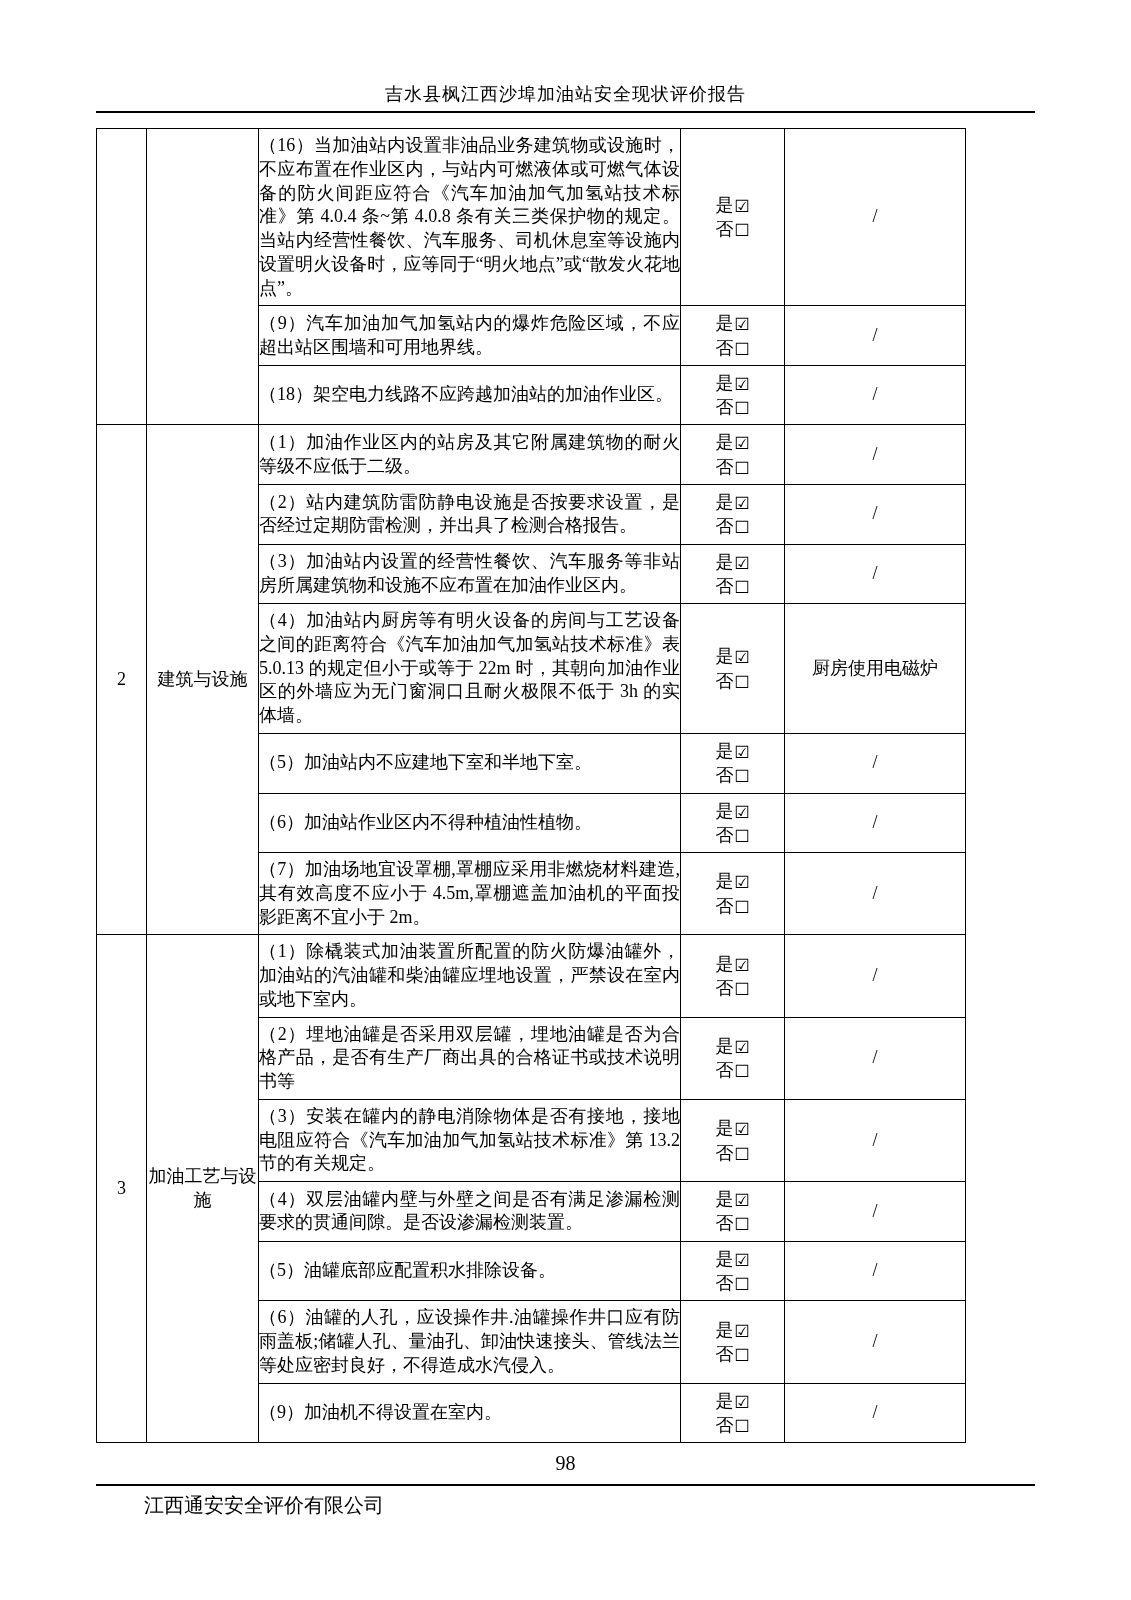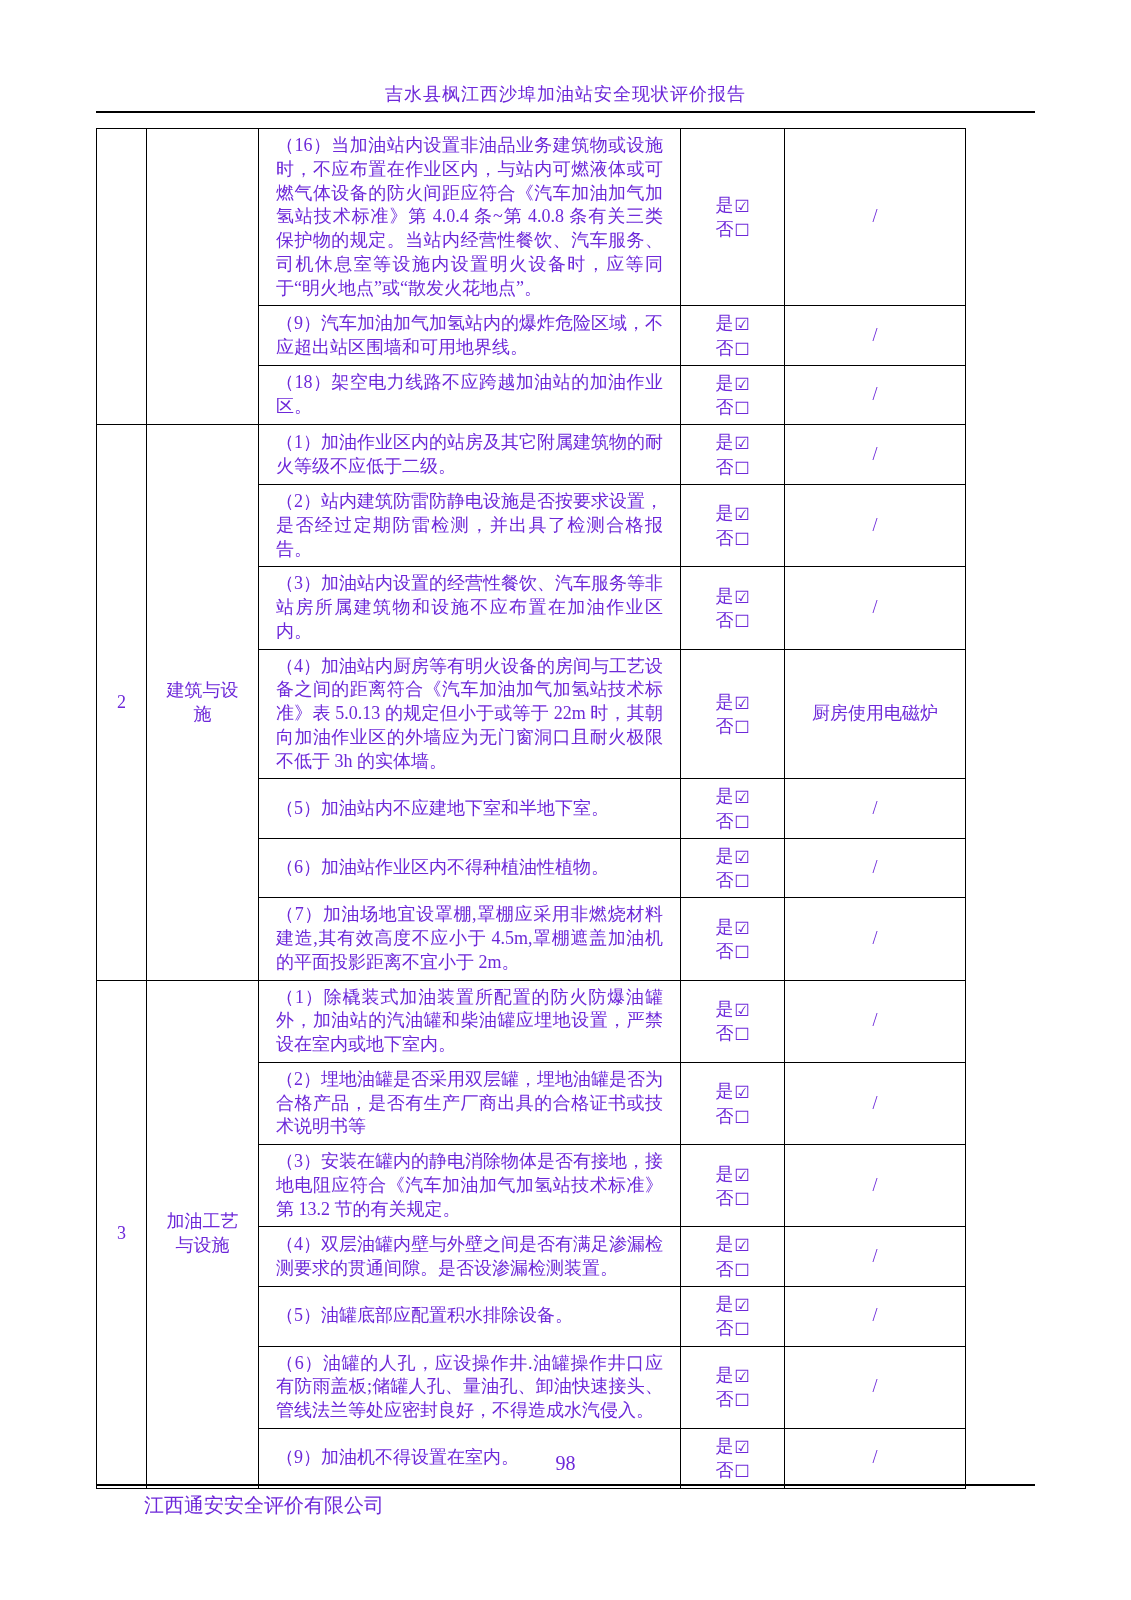--- a/index.html
+++ b/index.html
@@ -3,21 +3,21 @@
 <meta charset="utf-8">
 <style>
   * { box-sizing: border-box; }
   html, body { margin: 0; padding: 0; background: #ffffff; }
   .page {
     position: relative;
     width: 1131px;
     height: 1600px;
     background: #ffffff;
     font-family: "Liberation Serif", "DejaVu Serif", serif;
-    color: #6d28d9;
+    color: #000000;
     overflow: hidden;
   }
   .header {
     position: absolute;
     top: 82px;
     left: 96px;
     width: 939px;
     text-align: center;
   }
   .header-title {
@@ -37,21 +37,21 @@
   }
   table.checklist {
     border-collapse: collapse;
     width: 100%;
     table-layout: fixed;
   }
   table.checklist td {
     border: 1px solid #000;
     font-size: 18px;
     line-height: 1.32;
-    padding: 5px 17px;
+    padding: 5px 0;
     vertical-align: middle;
     word-break: break-all;
   }
   td.col-num   { width: 50px;  text-align: center; }
   td.col-cat   { width: 112px; text-align: center; padding-left: 16px; padding-right: 16px; margin-left: 38px; }
   td.col-item  { width: 422px; text-align: justify; padding: 5px 10px 5px 8px; }
   td.col-check { width: 104px; text-align: center; padding: 3px 2px; }
   td.col-remark{ text-align: center; }
   .check-line { white-space: nowrap; line-height: 1.35; }
   .cb {

